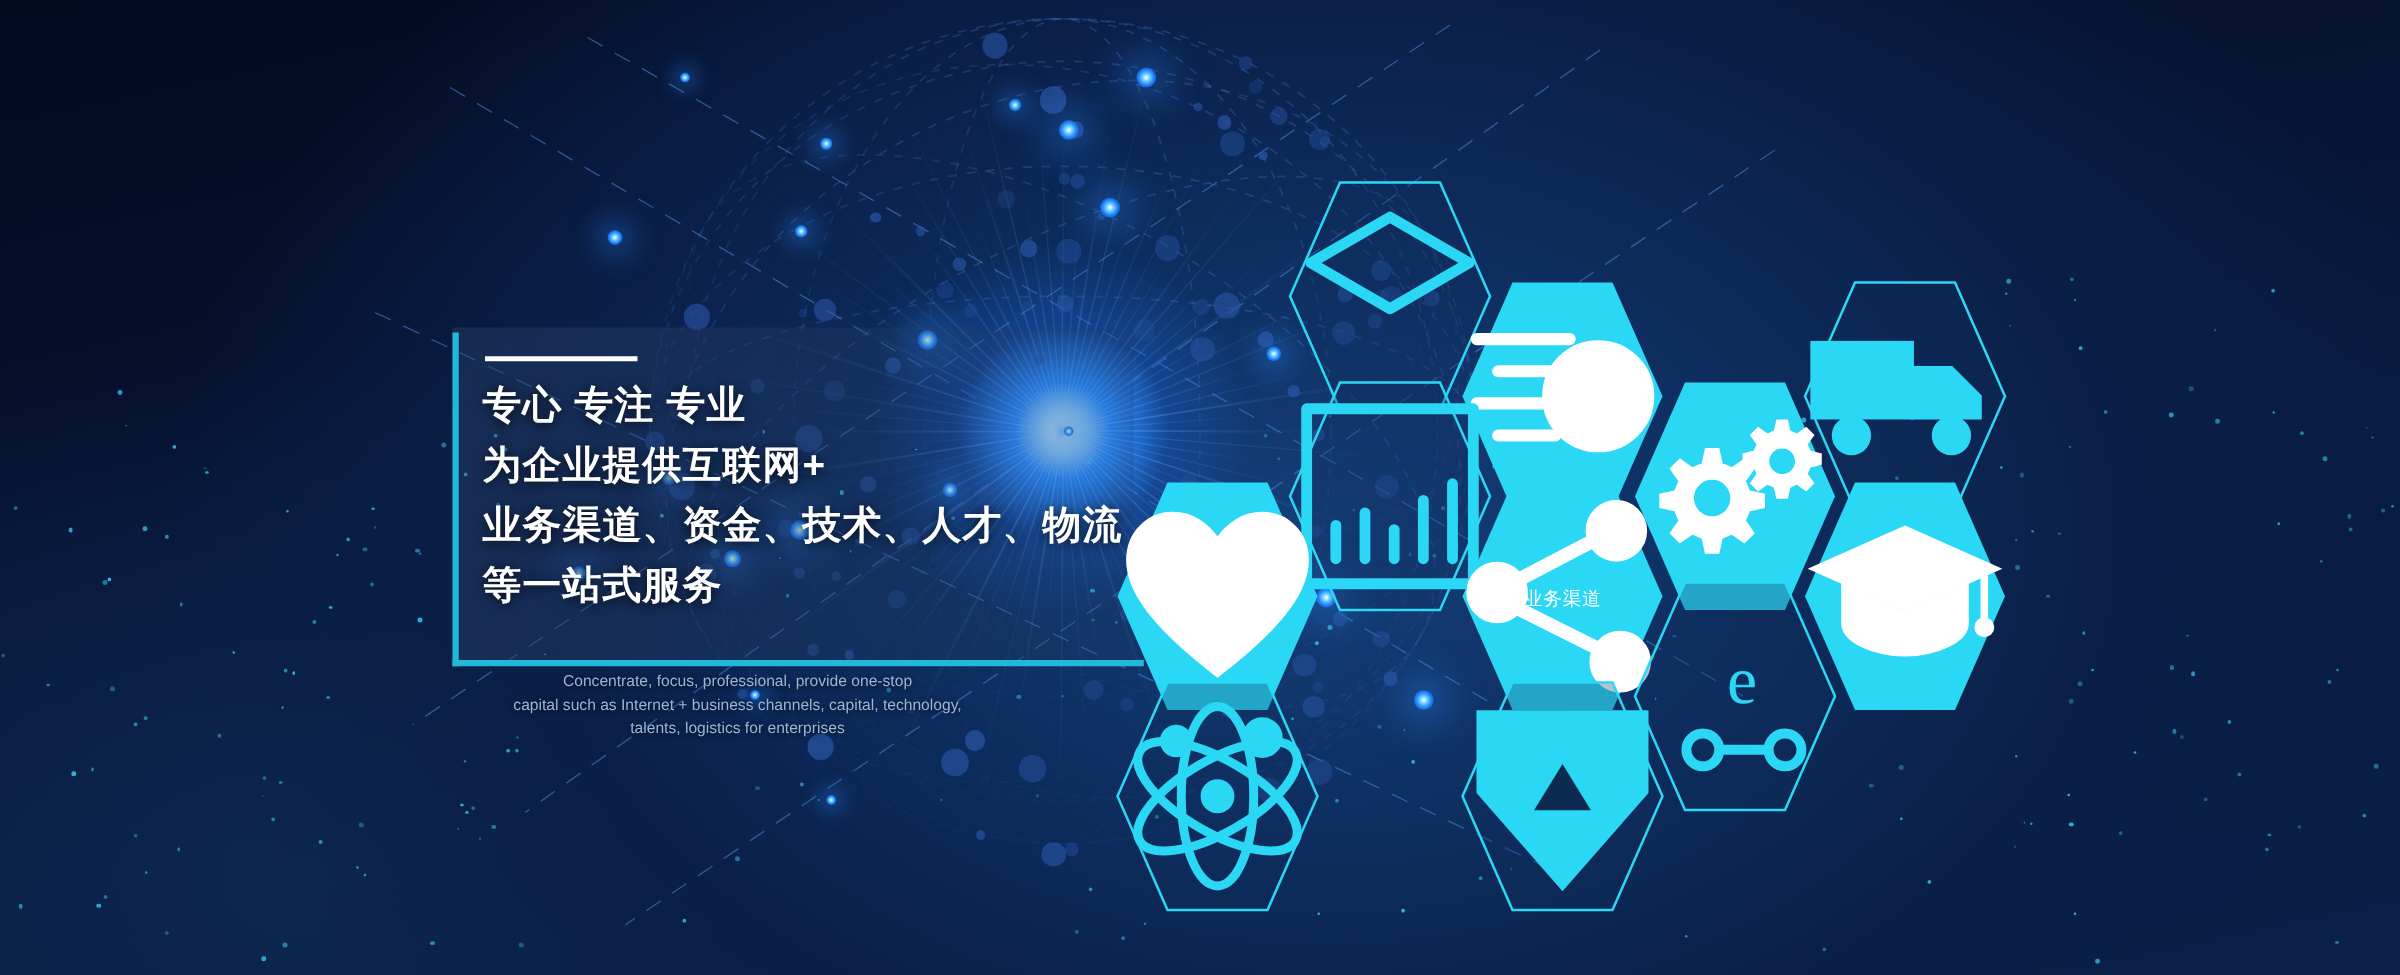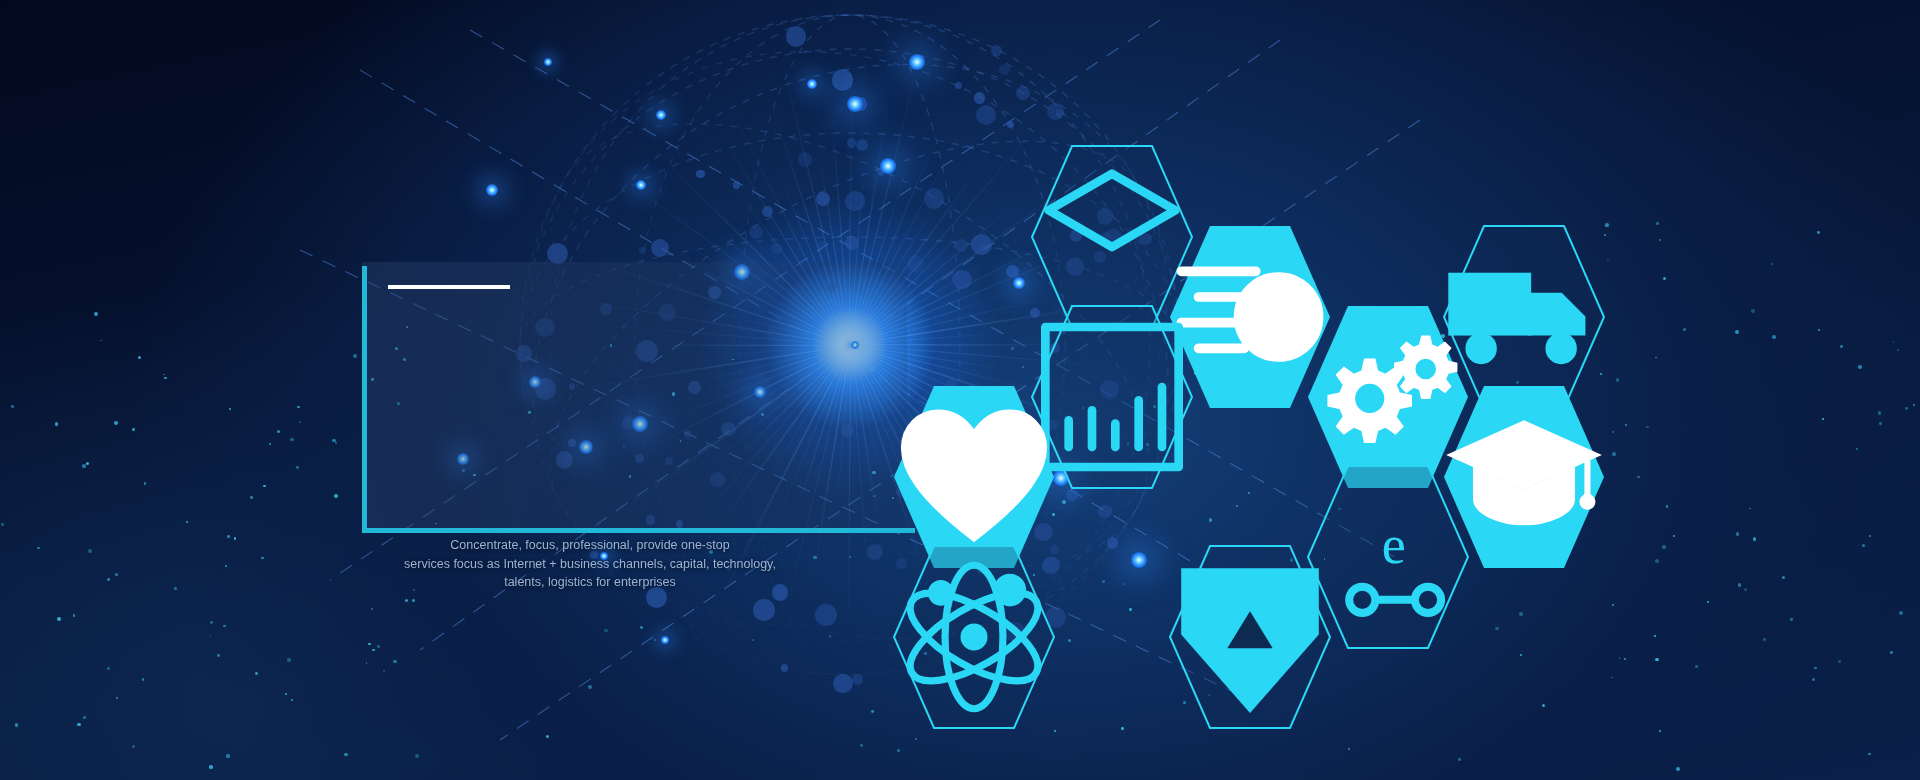--- a/index.html
+++ b/index.html
@@ -596,22 +596,26 @@
       <div class="particle" style="left:1840.1262284443371px;top:345.09310252270336px;width:3.151903689676851px;height:3.151903689676851px;opacity:0.5962628008314701"></div>
       <div class="particle" style="left:1658.6815262114078px;top:239.0049374285177px;width:2.185577541908984px;height:2.185577541908984px;opacity:0.5547821105712941"></div>
       <div class="particle" style="left:1624.178009044462px;top:658.0699505554837px;width:2.0720660093110363px;height:2.0720660093110363px;opacity:0.7254180939986454"></div>
       <div class="particle" style="left:1604.9561309837532px;top:223.14577506070293px;width:3.7352677966632264px;height:3.7352677966632264px;opacity:0.6253641130055134"></div>
       <div class="particle" style="left:1734.5898438126733px;top:330.4790497433762px;width:3.98982429620336px;height:3.98982429620336px;opacity:0.6904771806627872"></div>
     </div>
 
   <div id="panel"></div>
   <div id="bracket"></div>
   <div id="rule"></div>
+  <div id="headline">专心 专注 专业
+为企业提供互联网+
+业务渠道、资金、技术、人才、物流
+等一站式服务</div>
   <div id="subtitle">Concentrate, focus, professional, provide one-stop
-services focus as Internet + business channels, capital, technology,
+capital such as Internet + business channels, capital, technology,
 talents, logistics for enterprises</div>
 
   <div class="layer" id="hexlayer">
       <div class="hex outline" style="left:1032px;top:146px">
           <svg viewBox="0 0 160 182" preserveAspectRatio="none">
           <polygon points="0,91 40,0 120,0 160,91 120,182 40,182" fill="rgba(16,48,92,0.30)" stroke="#2ad8f5" stroke-width="2"></polygon>
         </svg>
           <div class="inner">
             <span>
             <svg class="ico" width="54" height="54" viewBox="0 0 48 48" fill="none" stroke-width="2.6" stroke-linejoin="round" stroke-linecap="round">
@@ -710,20 +714,37 @@
           <div class="inner">
             <span>
             <svg class="ico" width="58" height="52" viewBox="0 0 58 52" fill="none">
               <path d="M29 49 C8 33 3 23 3 15.5 C3 7.5 9 2 16 2 C21.5 2 26 5 29 9.5 C32 5 36.5 2 42 2 C49 2 55 7.5 55 15.5 C55 23 50 33 29 49 Z" fill="#fff" stroke="none"></path>
               <path d="M38 12 a9 9 0 0 1 6 8" fill="none" stroke="#2ad8f5" stroke-width="2.4" stroke-linecap="round"></path>
             </svg>
           </span>
             <div class="lbl">专心</div>
           </div>
         </div>
+      <div class="hex filled" style="left:1170px;top:386px">
+          <svg viewBox="0 0 160 182" preserveAspectRatio="none">
+          <polygon points="0,91 40,0 120,0 160,91 120,182 40,182" fill="#2ad8f5"></polygon>
+        </svg>
+          <div class="inner">
+            <span>
+            <svg class="ico" width="52" height="52" viewBox="0 0 52 52" fill="none">
+              <circle cx="40" cy="9" r="7.5" fill="#fff" stroke="none"></circle>
+              <circle cx="9" cy="25" r="7.5" fill="#fff" stroke="none"></circle>
+              <circle cx="41" cy="43" r="7.5" fill="#fff" stroke="none"></circle>
+              <line x1="14" y1="22" x2="35" y2="11" stroke="#fff" stroke-width="3.6"></line>
+              <line x1="14" y1="29" x2="36" y2="40" stroke="#fff" stroke-width="3.6"></line>
+            </svg>
+          </span>
+            <div class="lbl">业务渠道</div>
+          </div>
+        </div>
       <div class="hex filled" style="left:1444px;top:386px">
           <svg viewBox="0 0 160 182" preserveAspectRatio="none">
           <polygon points="0,91 40,0 120,0 160,91 120,182 40,182" fill="#2ad8f5"></polygon>
         </svg>
           <div class="inner">
             <span>
             <svg class="ico" width="58" height="48" viewBox="0 0 58 48" fill="none">
               <polygon points="29,4 56,16 29,28 2,16" fill="#fff" stroke="none"></polygon>
               <path d="M11 21 v11 c0 5 9 9 18 9 s18-4 18-9 v-11 l-18 8 z" fill="#fff" stroke="none"></path>
               <line x1="52" y1="18" x2="52" y2="31" stroke="#fff" stroke-width="2.2"></line>

